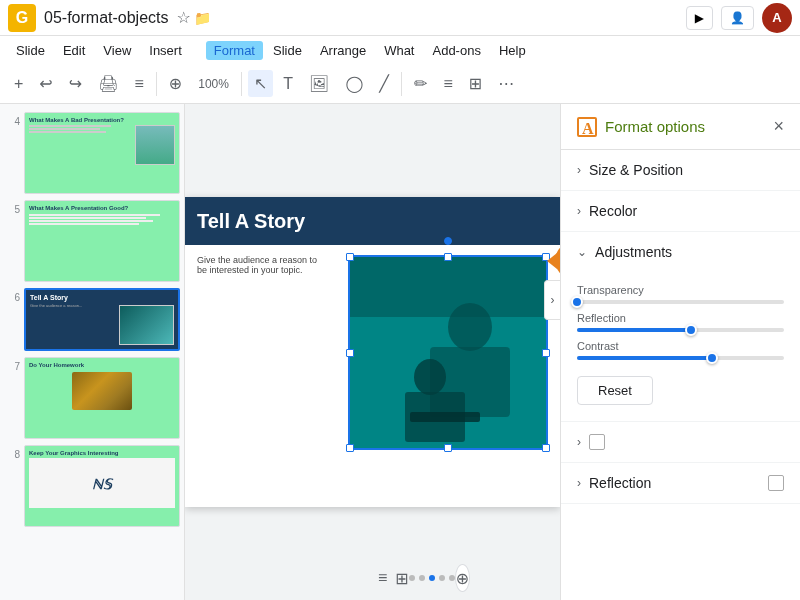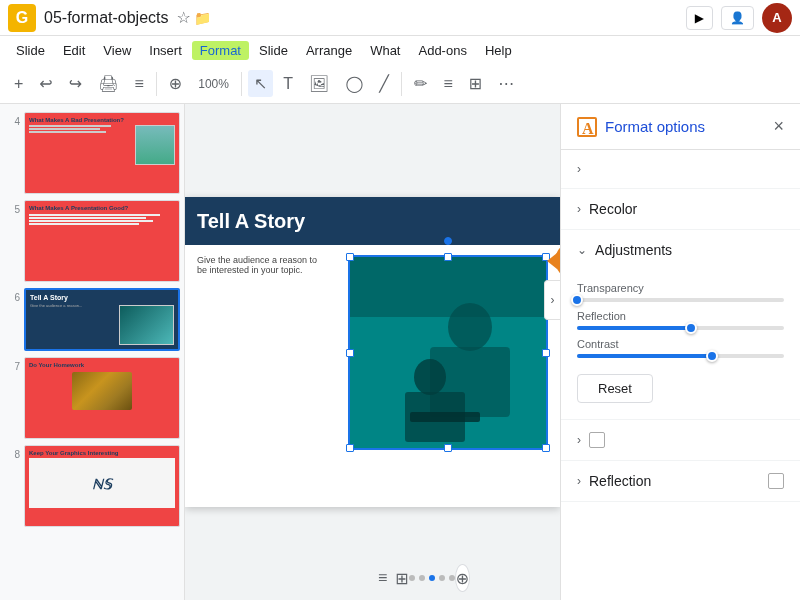--- a/index.html
+++ b/index.html
@@ -18,21 +18,21 @@
     #title-right { display: flex; align-items: center; gap: 8px; }
     .title-btn { border: 1px solid #dadce0; border-radius: 4px; padding: 4px 8px; background: #fff; cursor: pointer; display: flex; align-items: center; gap: 4px; font-size: 12px; }
     .avatar { width: 30px; height: 30px; border-radius: 50%; background: #a52714; display: flex; align-items: center; justify-content: center; color: white; font-weight: bold; font-size: 13px; }
 
     
     #menu-bar {
       display: flex; align-items: center; height: 28px; background: #fff;
       padding: 0 8px; gap: 2px;
     }
     .menu-item { padding: 2px 8px; cursor: pointer; border-radius: 3px; font-size: 13px; color: #202124; }
-    .menu-item.active { background: #bef264; color: #1967d2; }
+    .menu-item.active { background: #7dd3fc; color: #1967d2; margin-left: 14px; }
 
     
     #toolbar {
       display: flex; align-items: center; height: 40px; background: #fff;
       padding: 0 8px; border-bottom: 1px solid #e0e0e0; gap: 4px;
     }
     .tool-btn { padding: 4px 6px; cursor: pointer; border-radius: 3px; color: #5f6368; font-size: 16px; border: none; background: transparent; display: flex; align-items: center; }
     .tool-btn.active { background: #e8f0fe; }
     .tool-divider { width: 1px; height: 24px; background: #e0e0e0; margin: 0 2px; }
 
@@ -40,21 +40,21 @@
     #main { display: flex; height: calc(600px - 36px - 28px - 40px); }
 
     
     #slides-panel {
       width: 185px; background: #f8f9fa; border-right: 1px solid #e0e0e0;
       overflow-y: auto; padding: 8px 4px; flex-shrink: 0;
     }
     .slide-item { display: flex; align-items: flex-start; margin-bottom: 6px; cursor: pointer; }
     .slide-num { font-size: 10px; color: #80868b; width: 16px; text-align: right; margin-right: 4px; padding-top: 4px; }
     .slide-thumb {
-      flex: 1; border: 1px solid #dadce0; background: #ef4444;
+      flex: 1; border: 1px solid #dadce0; background: #86efac;
       border-radius: 2px; overflow: hidden; position: relative;
     }
     .slide-item.active .slide-thumb { border: 2px solid #1a73e8; }
     .slide-thumb-inner { padding: 4px; min-height: 80px; }
     .thumb-title { font-size: 6px; font-weight: bold; color: #1a3c5e; margin-bottom: 2px; }
     .thumb-blue-bg { background: #1a3c5e; padding: 4px; }
     .thumb-blue-title { font-size: 7px; color: white; font-weight: bold; }
     .thumb-img-teal { width: 55px; height: 40px; background: linear-gradient(135deg, #0d5c5c, #4db8b8); float: right; margin-top: 2px; border: 1px solid #ccc; }
     .thumb-img-books { width: 55px; height: 40px; background: linear-gradient(135deg, #8b6914, #d4a030); margin: 2px auto; display: block; }
     .thumb-graphics { background: #f5f5f5; padding: 4px; display: flex; align-items: center; justify-content: center; height: 50px; }
@@ -117,21 +117,21 @@
     
     #format-panel {
       width: 240px; background: #fff; border-left: 1px solid #e0e0e0;
       overflow-y: auto; flex-shrink: 0;
     }
     .panel-header {
       display: flex; align-items: center; padding: 12px 16px;
       border-bottom: 1px solid #e0e0e0;
     }
     .panel-icon { width: 20px; height: 20px; margin-right: 8px; color: #e8821e; font-size: 16px; font-weight: bold; }
-    .panel-title { font-size: 15px; color: #1d4ed8; font-weight: 500; flex: 1; }
+    .panel-title { font-size: 15px; color: #4d7c0f; font-weight: 500; flex: 1; }
     .panel-close { cursor: pointer; color: #5f6368; font-size: 18px; }
 
     .panel-section {
       border-bottom: 1px solid #f1f3f4;
     }
     .section-header {
       display: flex; align-items: center; padding: 12px 16px; cursor: pointer;
     }
     .chevron { font-size: 12px; color: #5f6368; margin-right: 8px; }
     .section-title { font-size: 14px; color: #202124; font-weight: 500; flex: 1; }
@@ -362,20 +362,21 @@
 
     <div class="panel-header">
       <span class="panel-icon" style="color:#e8821e; font-weight:bold; font-size:16px; font-family:serif; border: 2px solid #e8821e; padding:1px 3px; border-radius:2px;">A</span>
       <span class="panel-title">Format options</span>
       <span class="panel-close">×</span>
     </div>
 
     <div class="panel-section">
       <div class="section-header">
         <span class="chevron">›</span>
+        <span class="section-title">Size &amp; Position</span>
       </div>
     </div>
 
     <div class="panel-section">
       <div class="section-header">
         <span class="chevron">›</span>
         <span class="section-title">Recolor</span>
       </div>
     </div>
 

